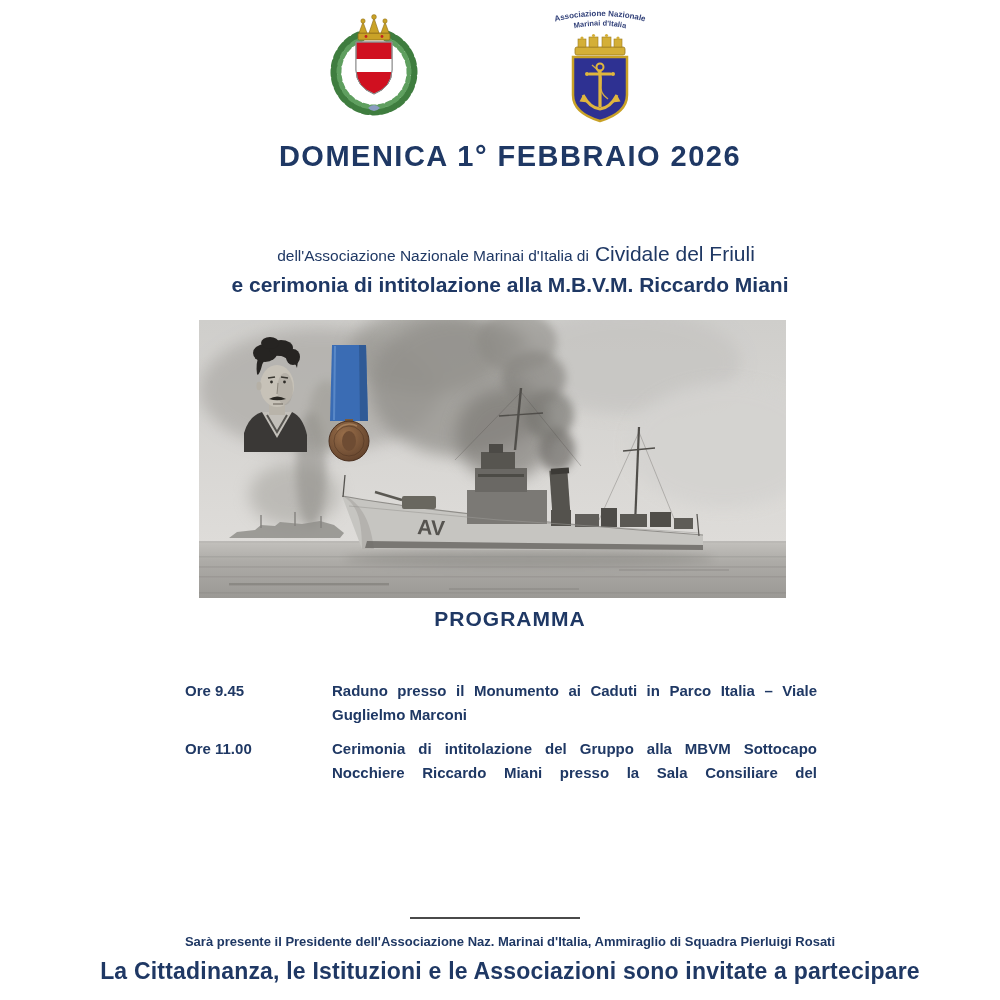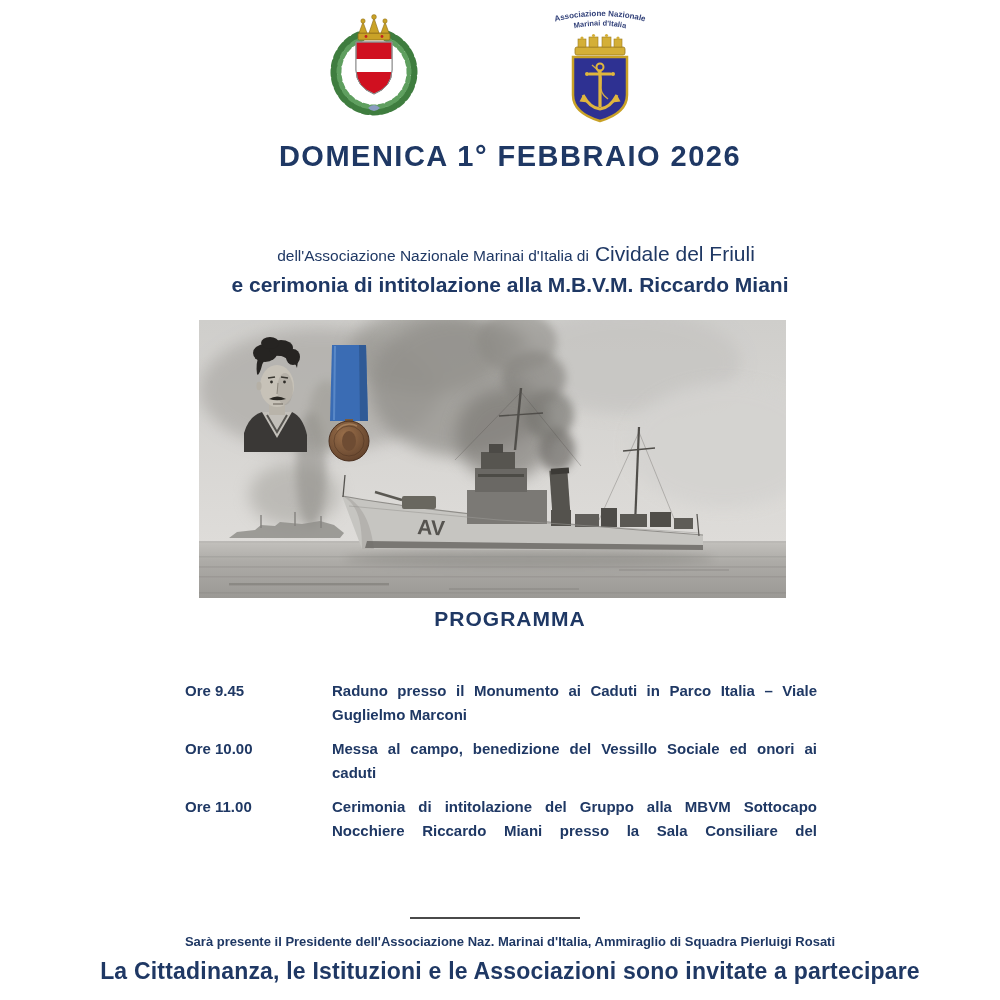--- a/index.html
+++ b/index.html
@@ -253,27 +253,20 @@
 
   <div class="abs program">
     <div class="prog-row">
       <div class="prog-time">Ore 9.45</div>
       <div class="prog-desc">
         <div class="pline">Raduno presso il Monumento ai Caduti in Parco Italia – Viale</div>
         <div class="pline last">Guglielmo Marconi</div>
       </div>
     </div>
     <div class="prog-row">
-      <div class="prog-time">Ore 10.00</div>
-      <div class="prog-desc">
-        <div class="pline">Messa al campo, benedizione del Vessillo Sociale ed onori ai</div>
-        <div class="pline last">caduti</div>
-      </div>
-    </div>
-    <div class="prog-row">
       <div class="prog-time">Ore 11.00</div>
       <div class="prog-desc">
         <div class="pline">Cerimonia di intitolazione del Gruppo alla MBVM Sottocapo</div>
         <div class="pline">Nocchiere Riccardo Miani presso la Sala Consiliare del</div>
       </div>
     </div>
   </div>
 
   <div class="abs sep"></div>
   <div class="abs ctr note">Sarà presente il Presidente dell'Associazione Naz. Marinai d'Italia, Ammiraglio di Squadra Pierluigi Rosati</div>

